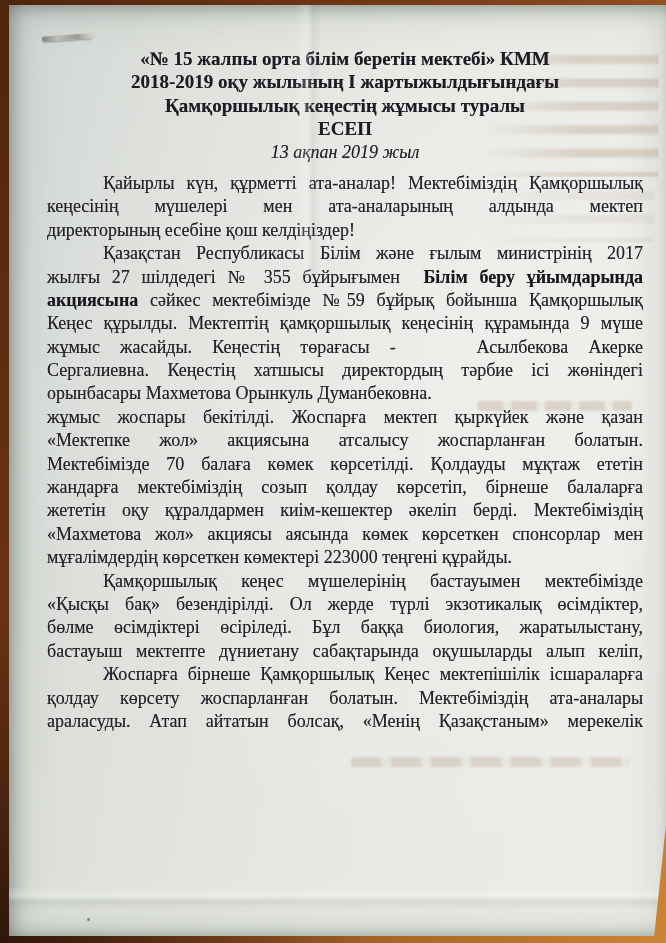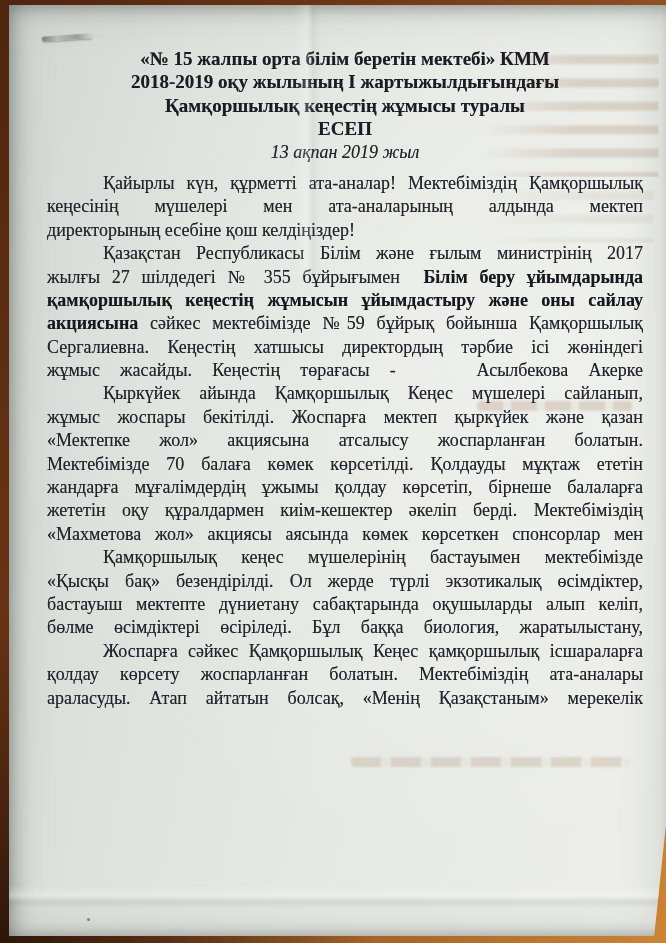--- a/index.html
+++ b/index.html
@@ -78,42 +78,43 @@
       <div class="date">13 ақпан 2019 жыл</div>
       <div class="body">
           <div class="para">
             <div class="line indent"><span>Қайырлы күн, құрметті ата-аналар! Мектебіміздің Қамқоршылық</span></div>
             <div class="line"><span>кеңесінің мүшелері мен ата-аналарының алдында мектеп</span></div>
             <div class="line last"><span>директорының есебіне қош келдіңіздер!</span></div>
           </div>
           <div class="para">
             <div class="line indent"><span>Қазақстан Республикасы Білім және ғылым министрінің 2017</span></div>
             <div class="line"><span>жылғы 27 шілдедегі № 355 бұйрығымен&nbsp; </span><b>Білім беру ұйымдарында</b></div>
-            <div class="line"><b>қамқоршылық кеңестің жұмысын ұйымдастыру және оны сайлау</b></div>
             <div class="line"><b>акциясына</b><span> сәйкес мектебімізде №59 бұйрық бойынша Қамқоршылық</span></div>
+            <div class="line"><span>Кеңес құрылды. Мектептің қамқоршылық кеңесінің құрамында 9 мүше</span></div>
+            <div class="line"><span>жұмыс жасайды. Кеңестің төрағасы -&nbsp;&nbsp;&nbsp; Асылбекова Акерке</span></div>
             <div class="line"><span>Сергалиевна. Кеңестің хатшысы директордың тәрбие ісі жөніндегі</span></div>
-            <div class="line"><span>жұмыс жасайды. Кеңестің төрағасы -&nbsp;&nbsp;&nbsp; Асылбекова Акерке</span></div>
+            <div class="line last"><span>орынбасары Махметова Орынкуль Думанбековна.</span></div>
           </div>
           <div class="para">
-            <div class="line indent"><span>Қыркүйек айында Қамқоршылық Кеңес мүшелері сайланып,</span></div>
             <div class="line"><span>жұмыс жоспары бекітілді. Жоспарға мектеп қыркүйек және қазан</span></div>
             <div class="line"><span>«Мектепке жол» акциясына атсалысу жоспарланған болатын.</span></div>
             <div class="line"><span>Мектебімізде 70 балаға көмек көрсетілді. Қолдауды мұқтаж ететін</span></div>
-            <div class="line"><span>жандарға мұғалімдердің ұжымы қолдау көрсетіп, бірнеше балаларға</span></div>
+            <div class="line"><span>жандарға мектебіміздің созып қолдау көрсетіп, бірнеше балаларға</span></div>
             <div class="line"><span>жететін оқу құралдармен киім-кешектер әкеліп берді. Мектебіміздің</span></div>
             <div class="line"><span>«Махметова жол» акциясы аясында көмек көрсеткен спонсорлар мен</span></div>
+            <div class="line last"><span>мұғалімдердің көрсеткен көмектері 223000 теңгені құрайды.</span></div>
           </div>
           <div class="para">
             <div class="line indent"><span>Қамқоршылық кеңес мүшелерінің бастауымен мектебімізде</span></div>
             <div class="line"><span>«Қысқы бақ» безендірілді. Ол жерде түрлі экзотикалық өсімдіктер,</span></div>
+            <div class="line"><span>бөлме өсімдіктері өсіріледі. Бұл баққа биология, жаратылыстану,</span></div>
             <div class="line"><span>бастауыш мектепте дүниетану сабақтарында оқушыларды алып келіп,</span></div>
-            <div class="line"><span>бөлме өсімдіктері өсіріледі. Бұл баққа биология, жаратылыстану,</span></div>
           </div>
           <div class="para">
-            <div class="line indent"><span>Жоспарға сәйкес Қамқоршылық Кеңес қамқоршылық ісшараларға</span></div>
+            <div class="line indent"><span>Жоспарға бірнеше Қамқоршылық Кеңес мектепішілік ісшараларға</span></div>
             <div class="line"><span>қолдау көрсету жоспарланған болатын. Мектебіміздің ата-аналары</span></div>
             <div class="line"><span>араласуды. Атап айтатын болсақ, «Менің Қазақстаным» мерекелік</span></div>
           </div>
         </div>
     </div>
 
     <div class="crease-h"></div>
     <div class="crease-v"></div>
   </div>
 </div>

